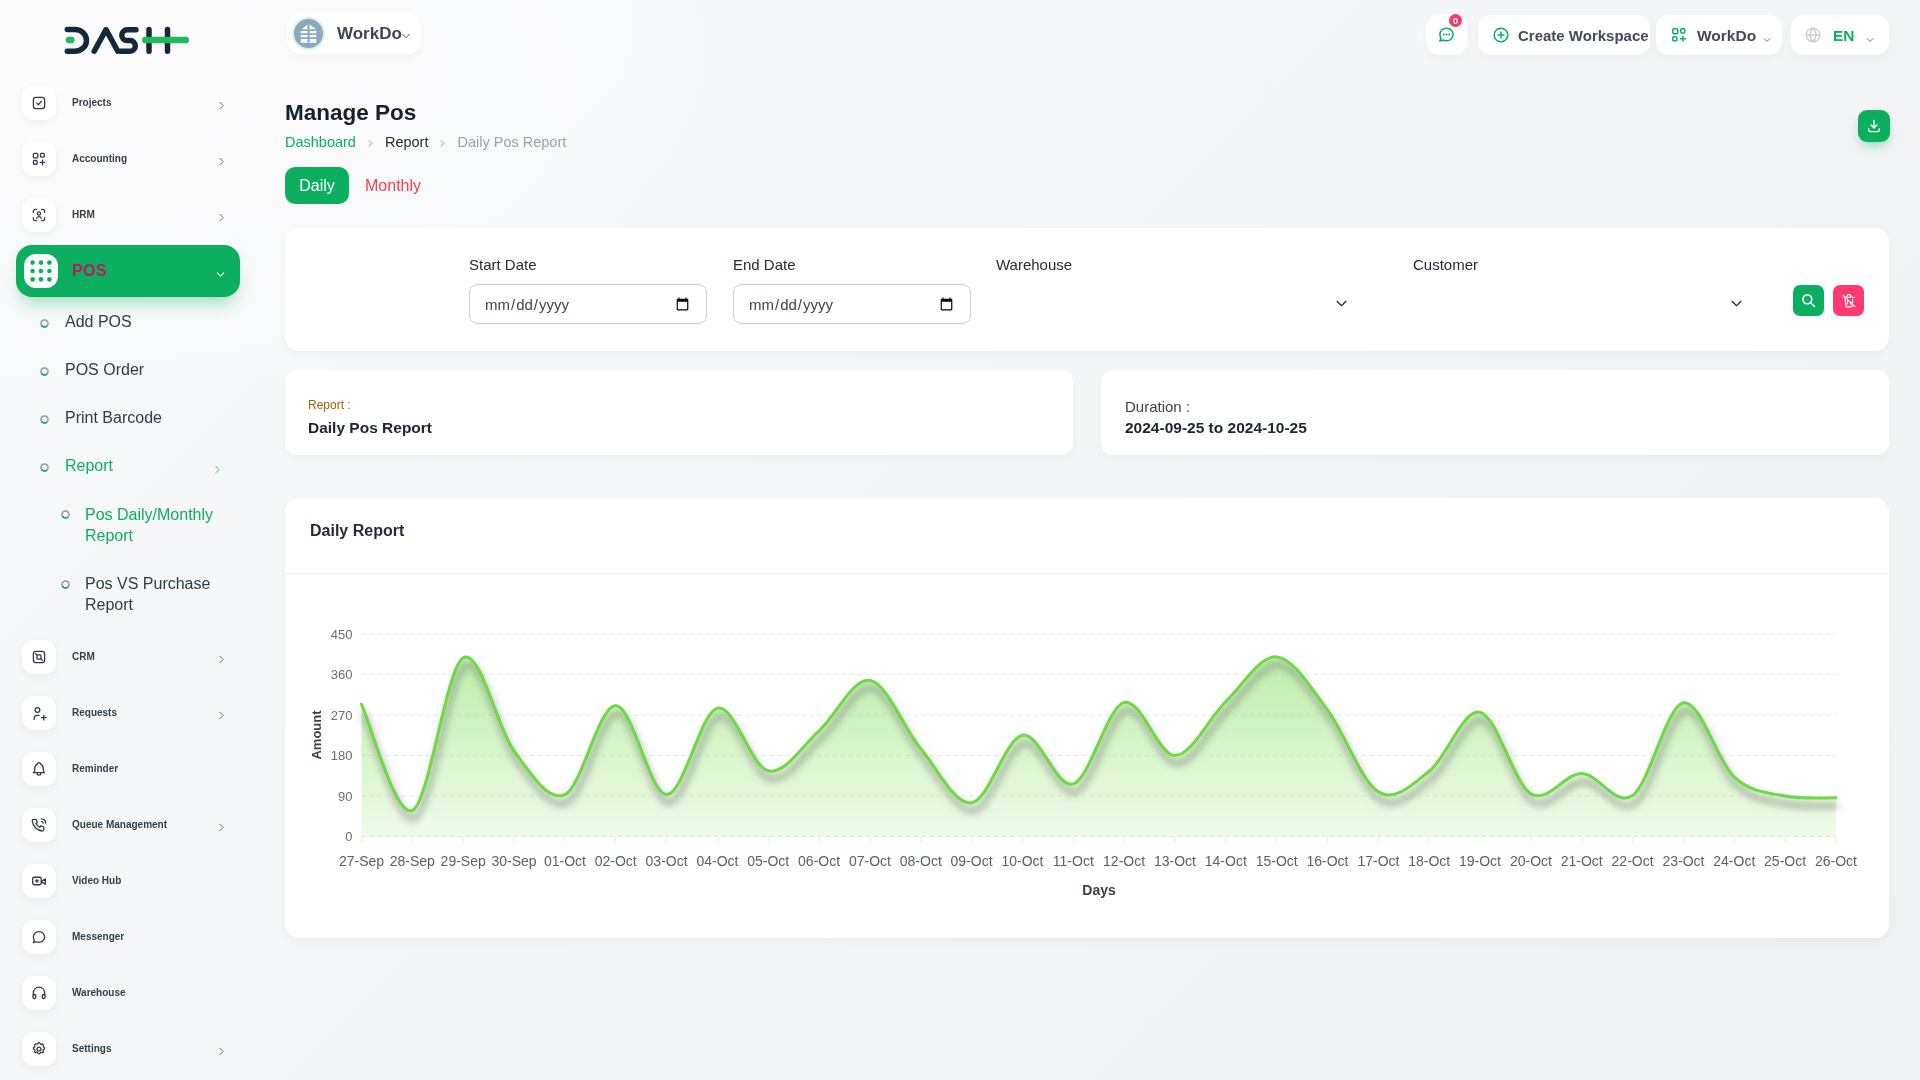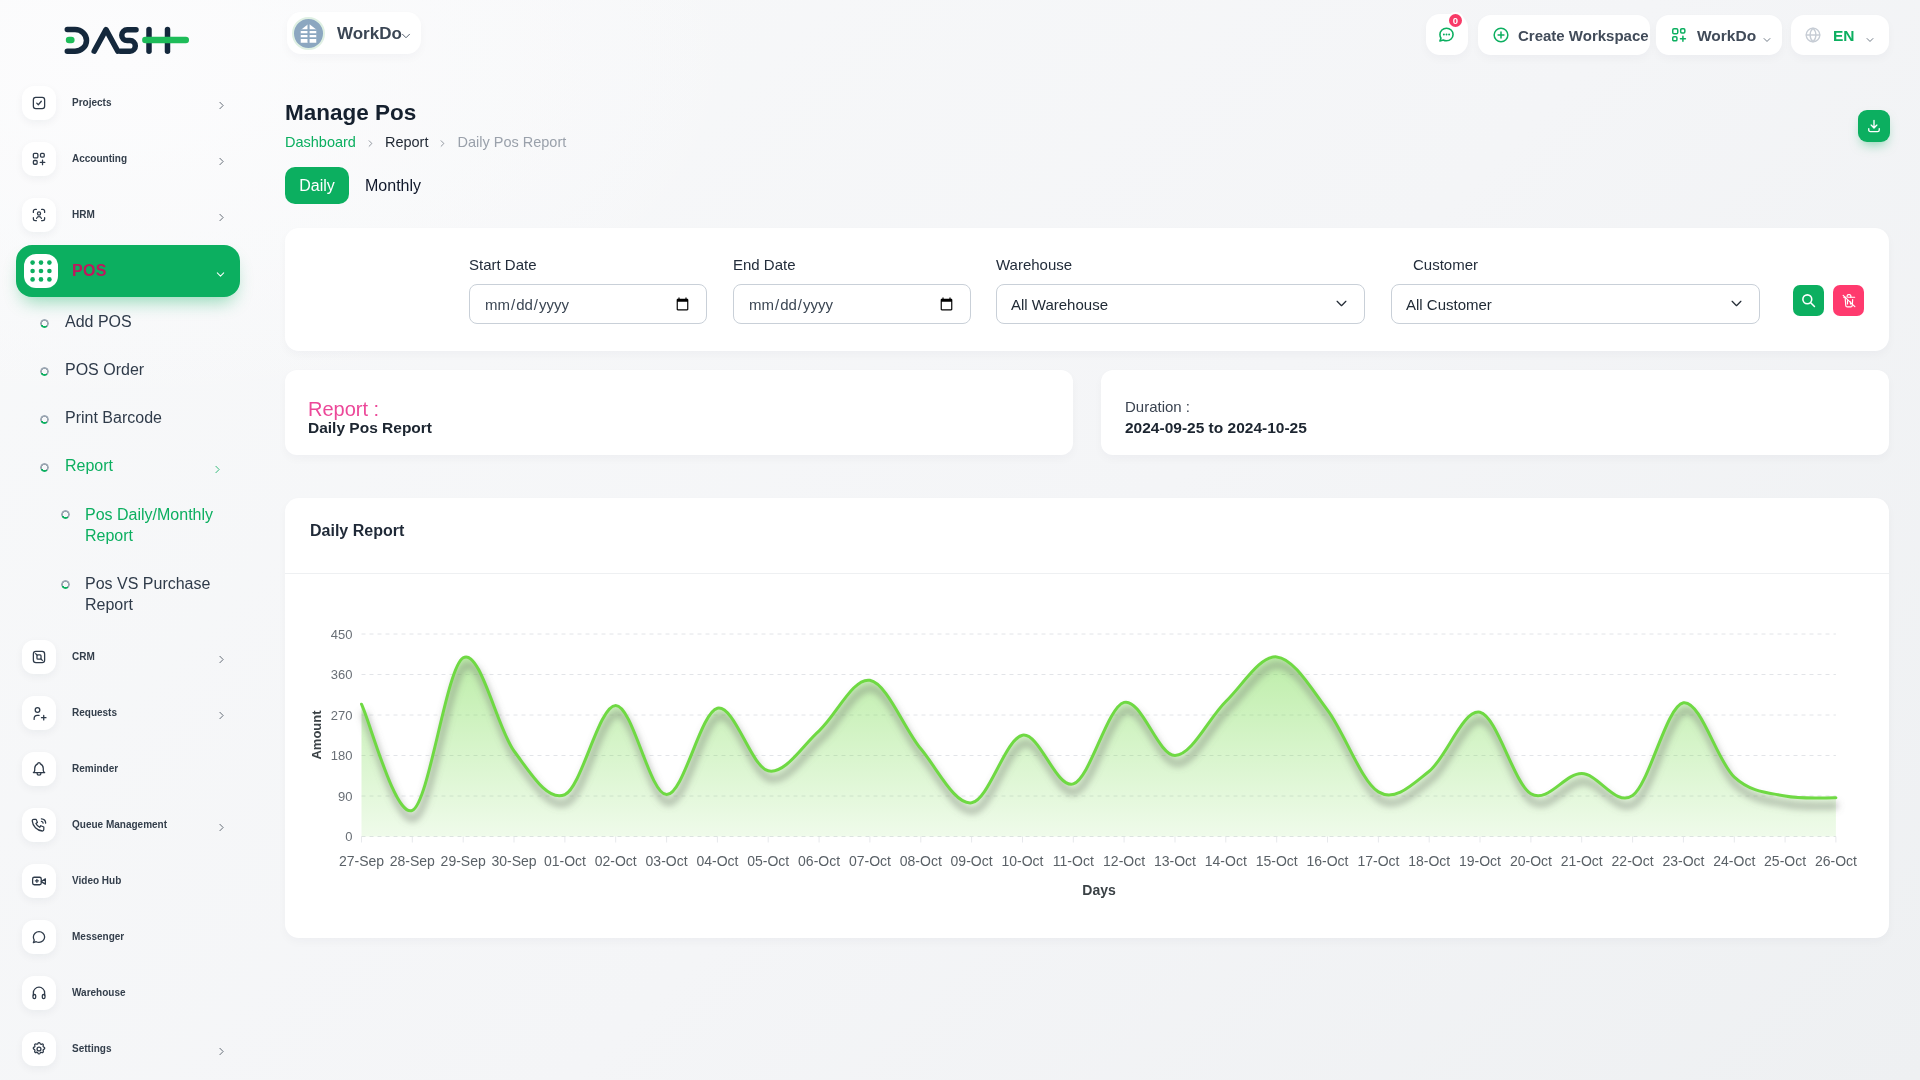--- a/index.html
+++ b/index.html
@@ -237,36 +237,34 @@
     <svg width="11" height="11" viewBox="0 0 24 24" fill="none" stroke="#7b828c" stroke-width="1.8" stroke-linecap="round" stroke-linejoin="round" style="margin:0 9px 0 9px;position:relative;top:1px">
       <path d="M9 6l6 6-6 6"></path>
     </svg>
     <span>Report</span>
     <svg width="11" height="11" viewBox="0 0 24 24" fill="none" stroke="#7b828c" stroke-width="1.8" stroke-linecap="round" stroke-linejoin="round" style="margin:0 9px 0 9px;position:relative;top:1px">
       <path d="M9 6l6 6-6 6"></path>
     </svg>
     <span style="color:#9aa1ab">Daily Pos Report</span>
 </div>
 <div class="abs" style="left:285px;top:167px;width:64px;height:37px;border-radius:10px;background:#0caf60;color:#fff;font-size:16px;text-align:center;line-height:37px">Daily</div>
-<div class="abs" style="left:365px;top:177px;font-size:16px;color:#0f172a">Monthly</div>
+<div class="abs" style="left:365px;top:177px;font-size:16px;color:#ef4444">Monthly</div>
 <div class="abs" style="left:1858px;top:110px;width:32px;height:32px;border-radius:9px;background:#0caf60;box-shadow:0 6px 12px -4px rgba(12,175,96,.5)">
 <div class="abs" style="left:7px;top:7px"><svg width="18" height="18" viewBox="0 0 24 24" fill="none" stroke="#fff" stroke-width="1.8" stroke-linecap="round" stroke-linejoin="round" style="">
         <path d="M5 15.5v1.8a2.2 2.2 0 0 0 2.2 2.2h9.6a2.2 2.2 0 0 0 2.2-2.2v-1.8"></path>
         <path d="M12 4.5V14M8.2 10.8L12 14.6l3.8-3.8"></path>
       </svg></div>
 </div>
 <div class="card abs" style="left:285px;top:228px;width:1604px;height:123px;border-radius:14px">
 <div class="flabel" style="left:184px">Start Date</div>
 <div class="flabel" style="left:448px">End Date</div>
 <div class="flabel" style="left:711px">Warehouse</div>
 <div class="flabel" style="left:1128px">Customer</div>
 <input type="date" class="abs inp" style="left: 184px; width: 238px;">
 <input type="date" class="abs inp" style="left: 448px; width: 238px;">
-<select class="abs inp sel" style="left:711px;width:369px"><option>All Warehouse</option></select>
-<select class="abs inp sel" style="left:1106px;width:369px"><option>All Customer</option></select>
 <div class="abs" style="left:1049px;top:68px"><svg width="15" height="15" viewBox="0 0 24 24" fill="none" stroke="#262e38" stroke-width="2.0" stroke-linecap="round" stroke-linejoin="round" style="">
         <path d="M5 8.5l7 7 7-7"></path>
       </svg></div>
 <div class="abs" style="left:1444px;top:68px"><svg width="15" height="15" viewBox="0 0 24 24" fill="none" stroke="#262e38" stroke-width="2.0" stroke-linecap="round" stroke-linejoin="round" style="">
         <path d="M5 8.5l7 7 7-7"></path>
       </svg></div>
 <div class="abs" style="left:1508px;top:57px;width:31px;height:31px;border-radius:7px;background:#0caf60">
 <div class="abs" style="left:6px;top:6px"><svg width="19" height="19" viewBox="0 0 24 24" fill="none" stroke="#fff" stroke-width="2.0" stroke-linecap="round" stroke-linejoin="round" style="">
           <circle cx="10.5" cy="10.5" r="5.6"></circle>
           <path d="M14.8 14.8L19.5 19.5"></path>
@@ -276,21 +274,21 @@
 <div class="abs" style="left:6.5px;top:6.5px"><svg width="18" height="18" viewBox="0 0 24 24" fill="none" stroke="#fff" stroke-width="1.6" stroke-linecap="round" stroke-linejoin="round" style="">
           <path d="M5 7h2.3M11 7h8.5"></path>
           <path d="M10 11.5v4.5M14 13v3"></path>
           <path d="M6.8 7l.9 11a2 2 0 0 0 2 1.9h4.6a2 2 0 0 0 2-1.9l.6-7.8"></path>
           <path d="M9.5 7V5.4a1.8 1.8 0 0 1 1.8-1.8h1.4a1.8 1.8 0 0 1 1.8 1.8V7"></path>
           <path d="M4.2 4.5l15.6 15"></path>
         </svg></div>
     </div>
 </div>
 <div class="card abs" style="left:285px;top:370px;width:788px;height:85px;border-radius:12px">
-<div class="abs" style="left:23px;top:28px;font-size:20px;color:#ec4899">Report :</div>
+<div class="abs" style="left:23px;top:28px;font-size:12px;color:#a16207">Report :</div>
 <div class="abs" style="left:23px;top:49px;font-size:15.5px;font-weight:bold;color:#1c2530">Daily Pos Report</div>
 </div>
 <div class="card abs" style="left:1101px;top:370px;width:788px;height:85px;border-radius:12px">
 <div class="abs" style="left:24px;top:28px;font-size:15px;color:#3a4350">Duration :</div>
 <div class="abs" style="left:24px;top:49px;font-size:15.5px;font-weight:bold;color:#1c2530">2024-09-25 to 2024-10-25</div>
 </div>
 <div class="card abs" style="left:285px;top:498px;width:1604px;height:440px;border-radius:14px">
 <div class="abs" style="left:25px;top:24px;font-size:16px;font-weight:bold;color:#1f2937">Daily Report</div>
 <div class="abs" style="left:0;top:75px;width:1604px;height:1px;background:#eef0f2"></div>
 <svg class="abs" style="left:0;top:0" width="1604" height="440" viewBox="0 0 1604 440">

